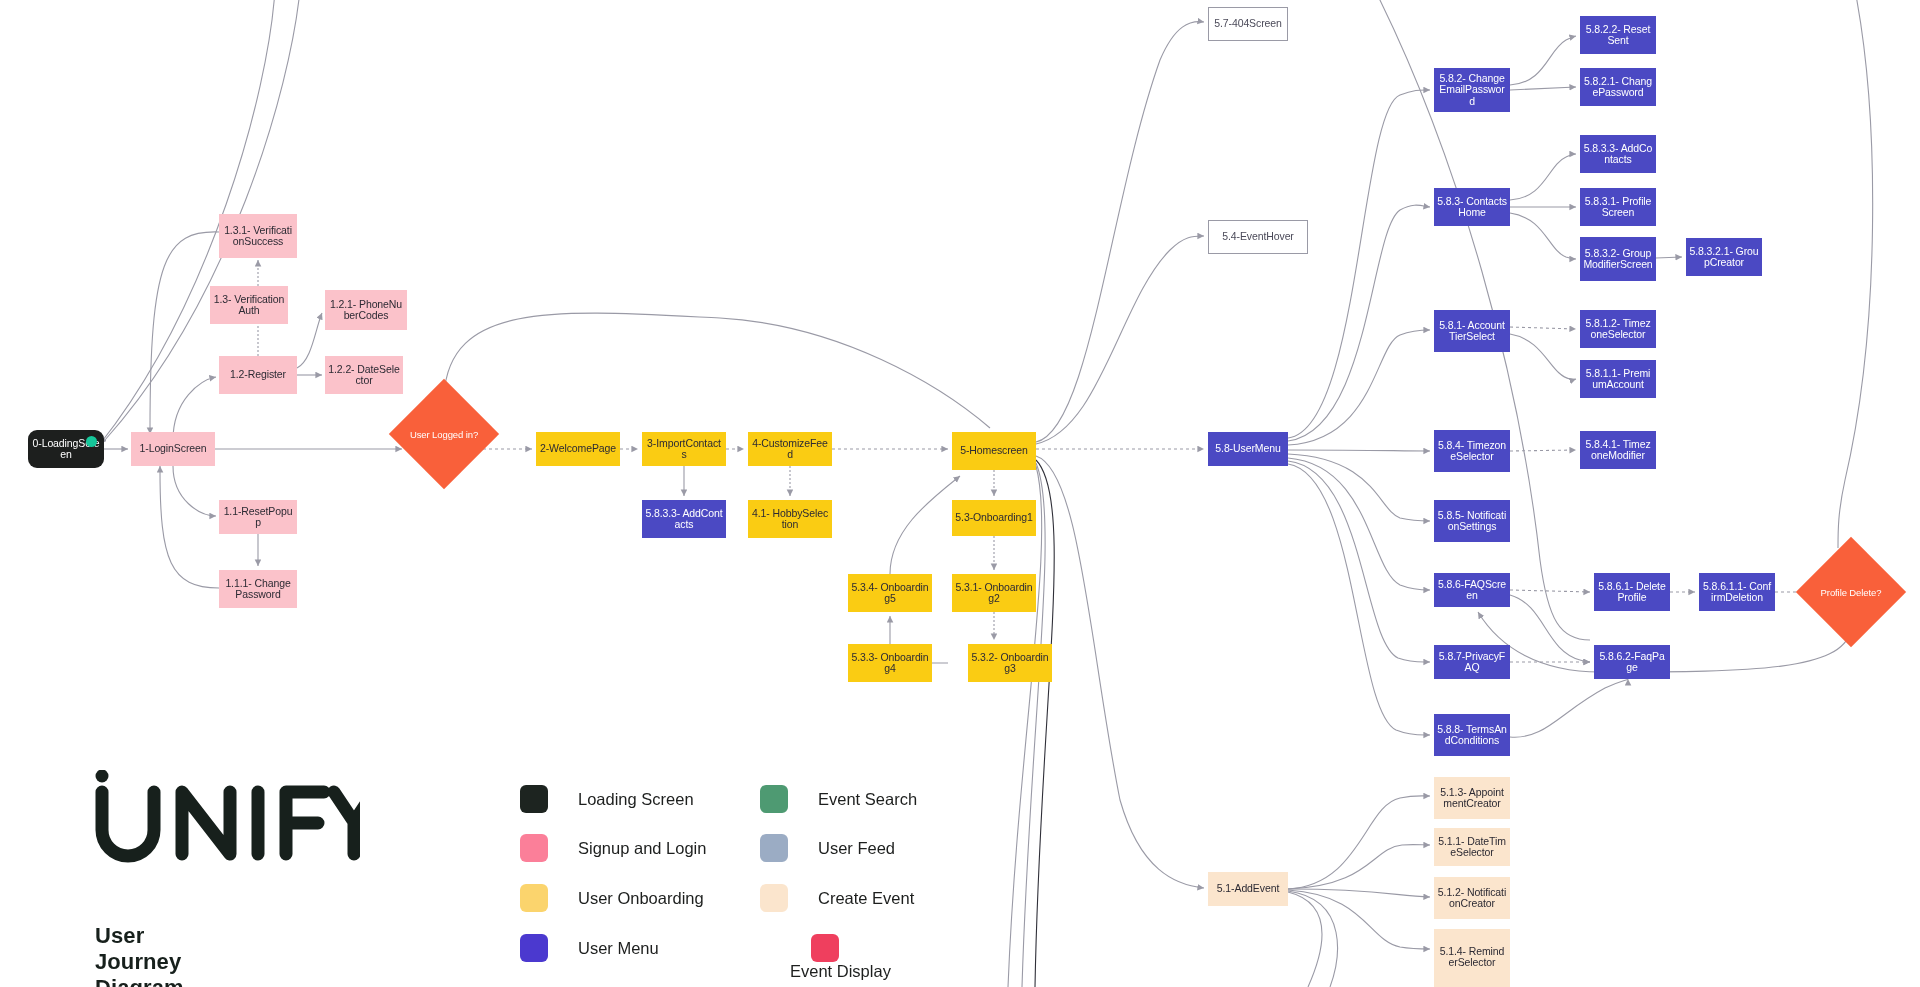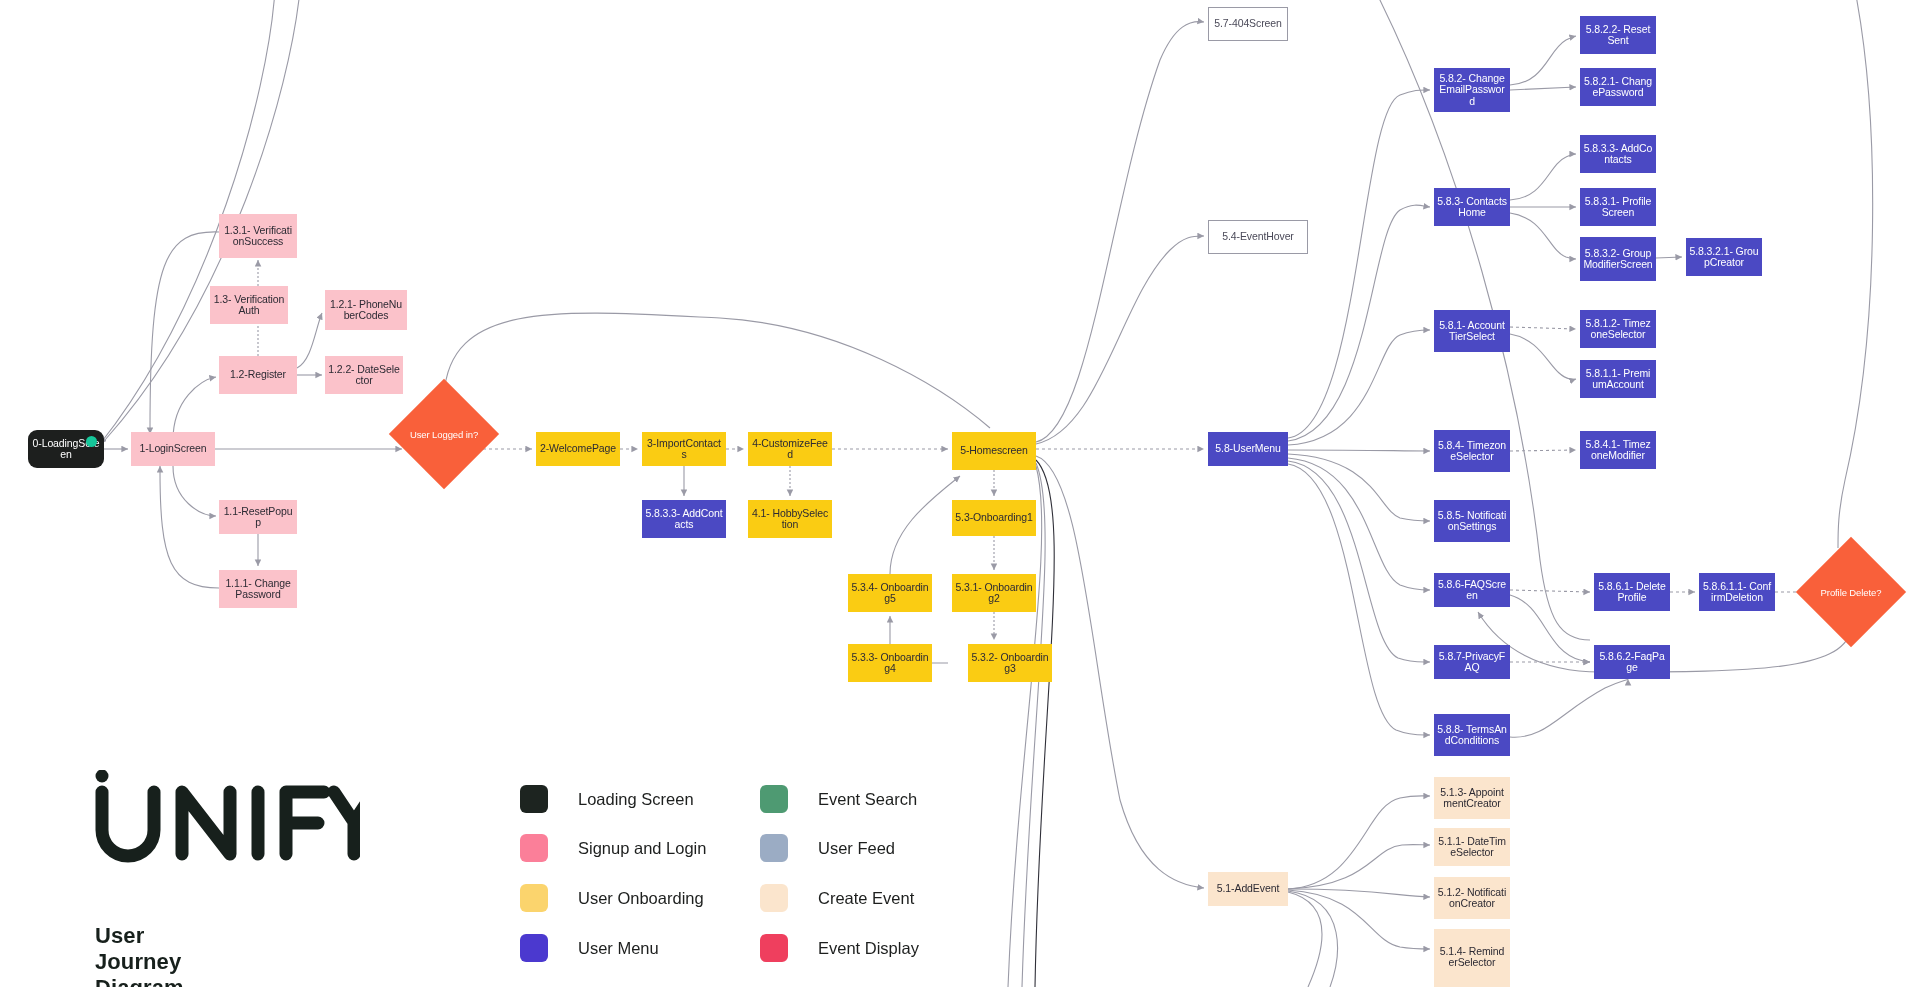--- a/index.html
+++ b/index.html
@@ -396,19 +396,19 @@
         <div class="legend-label">Event Search</div>
       </div>
       <div class="legend-row" style="left: 760px; top: 834px;">
         <div class="legend-swatch" style="background: rgb(155, 172, 196);"></div>
         <div class="legend-label">User Feed</div>
       </div>
       <div class="legend-row" style="left: 760px; top: 884px;">
         <div class="legend-swatch" style="background: rgb(251, 229, 205);"></div>
         <div class="legend-label">Create Event</div>
       </div>
-      <div class="legend-row" style="left: 760px; top: 934px;">
+      <div class="legend-row" style="left: 760px; top: 934px; flex-direction: column;">
         <div class="legend-swatch" style="background: rgb(239, 63, 94);"></div>
         <div class="legend-label">Event Display</div>
       </div>
     </div>
 
 </div>
 
 </body></html>

